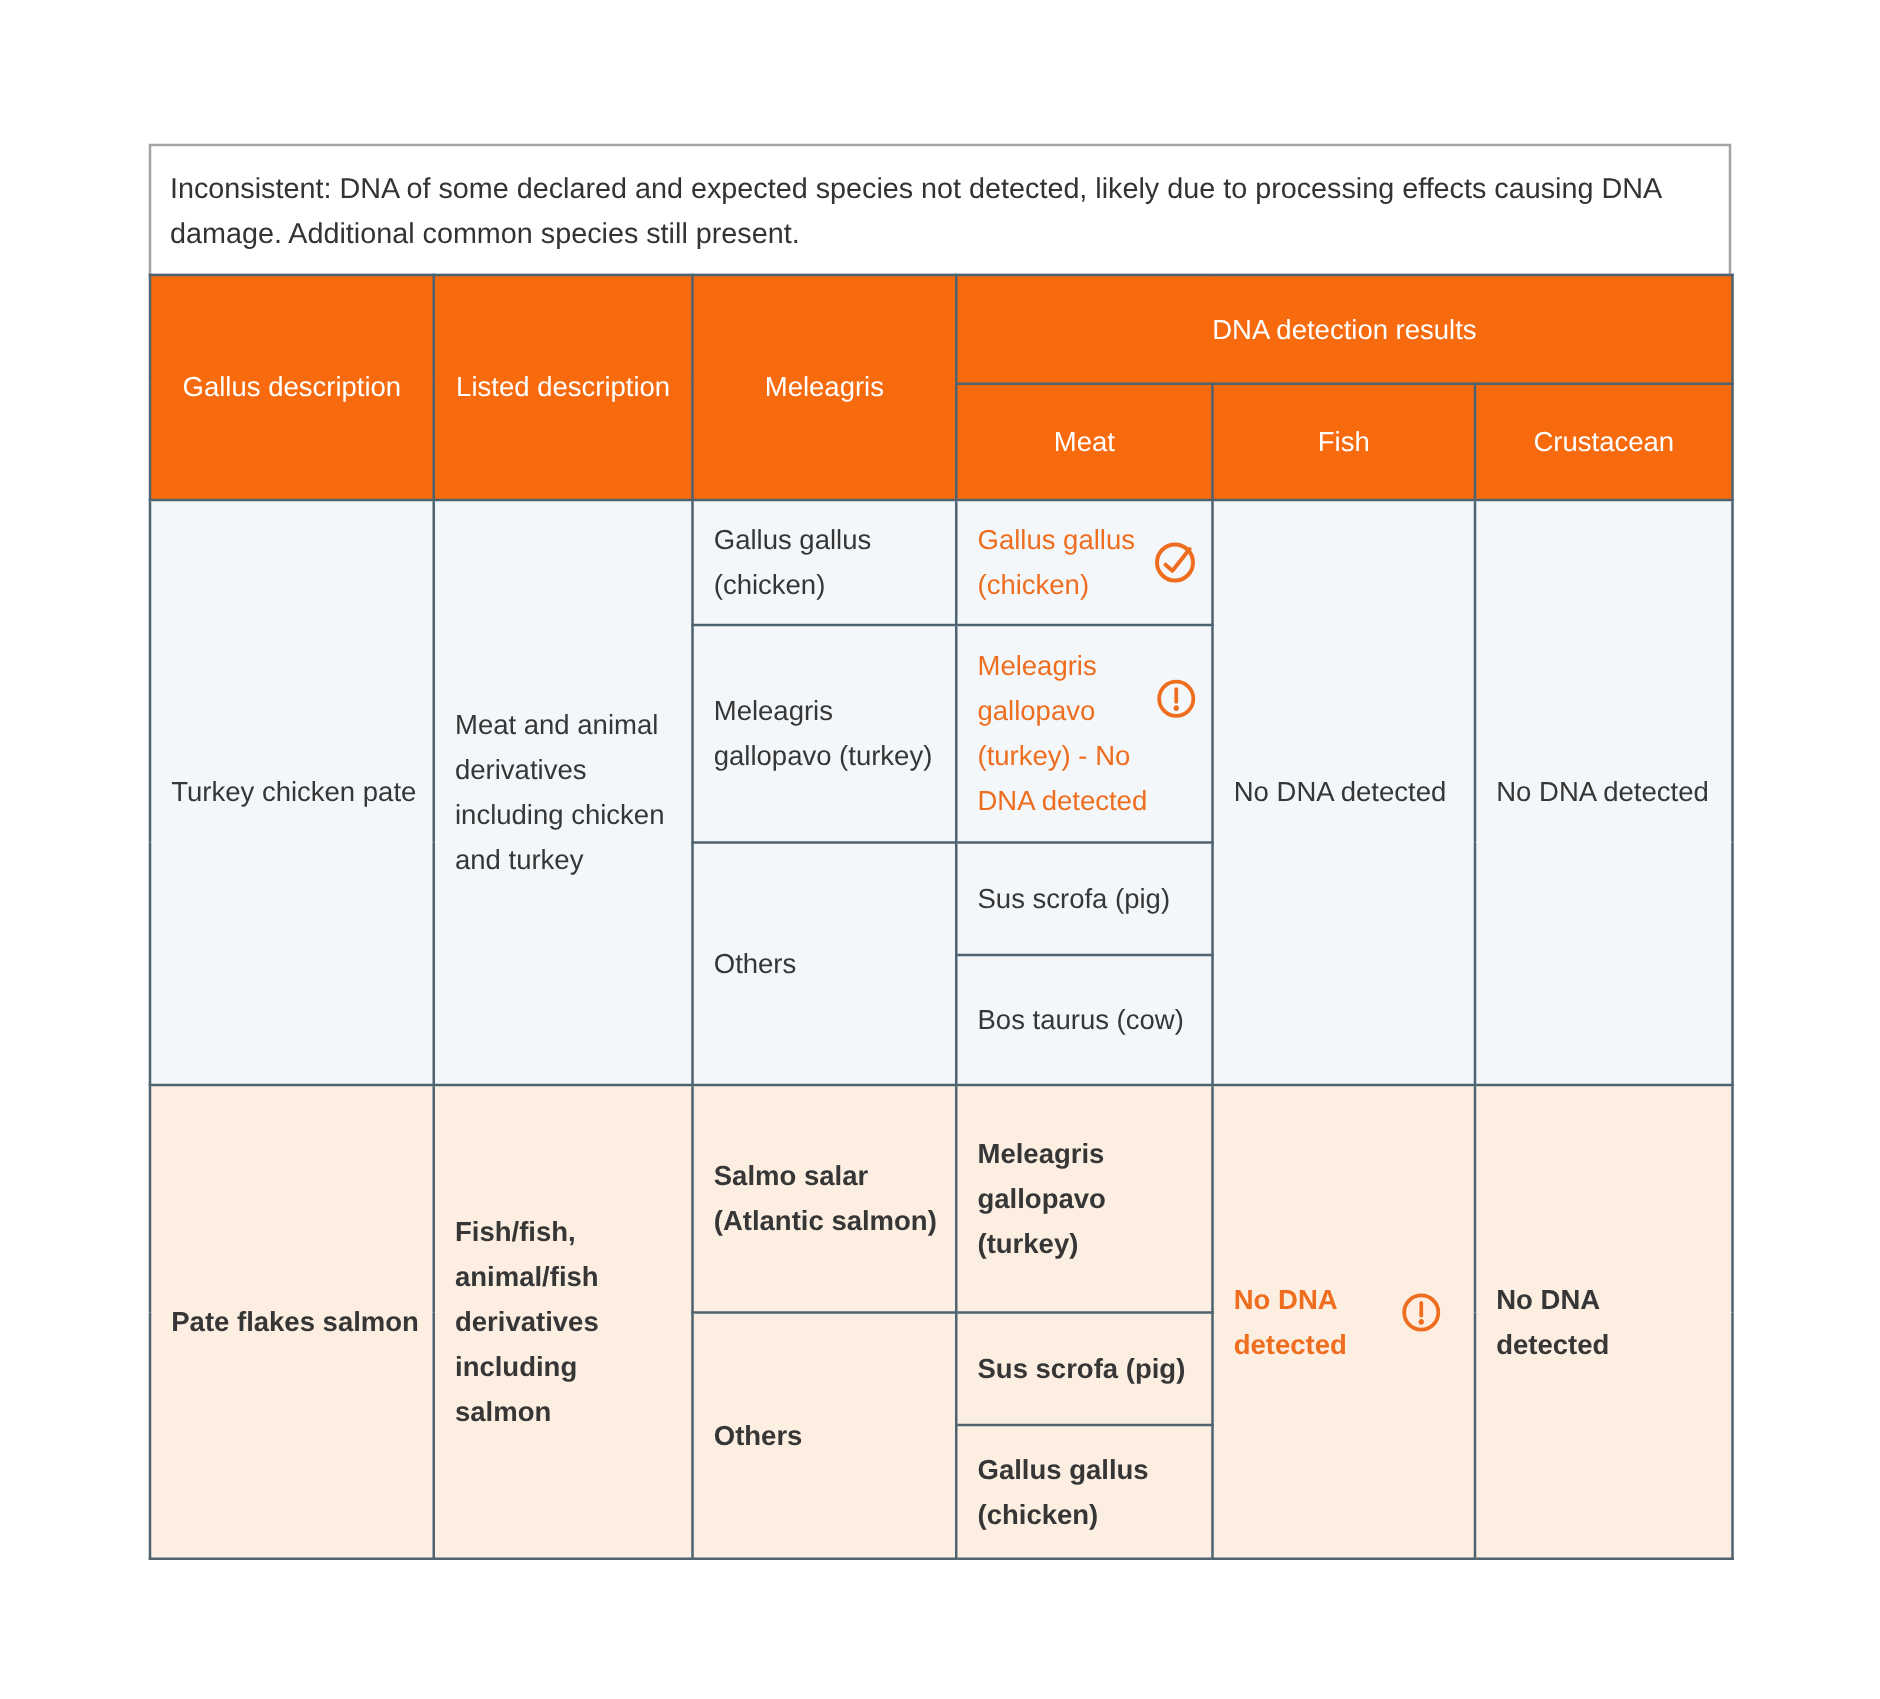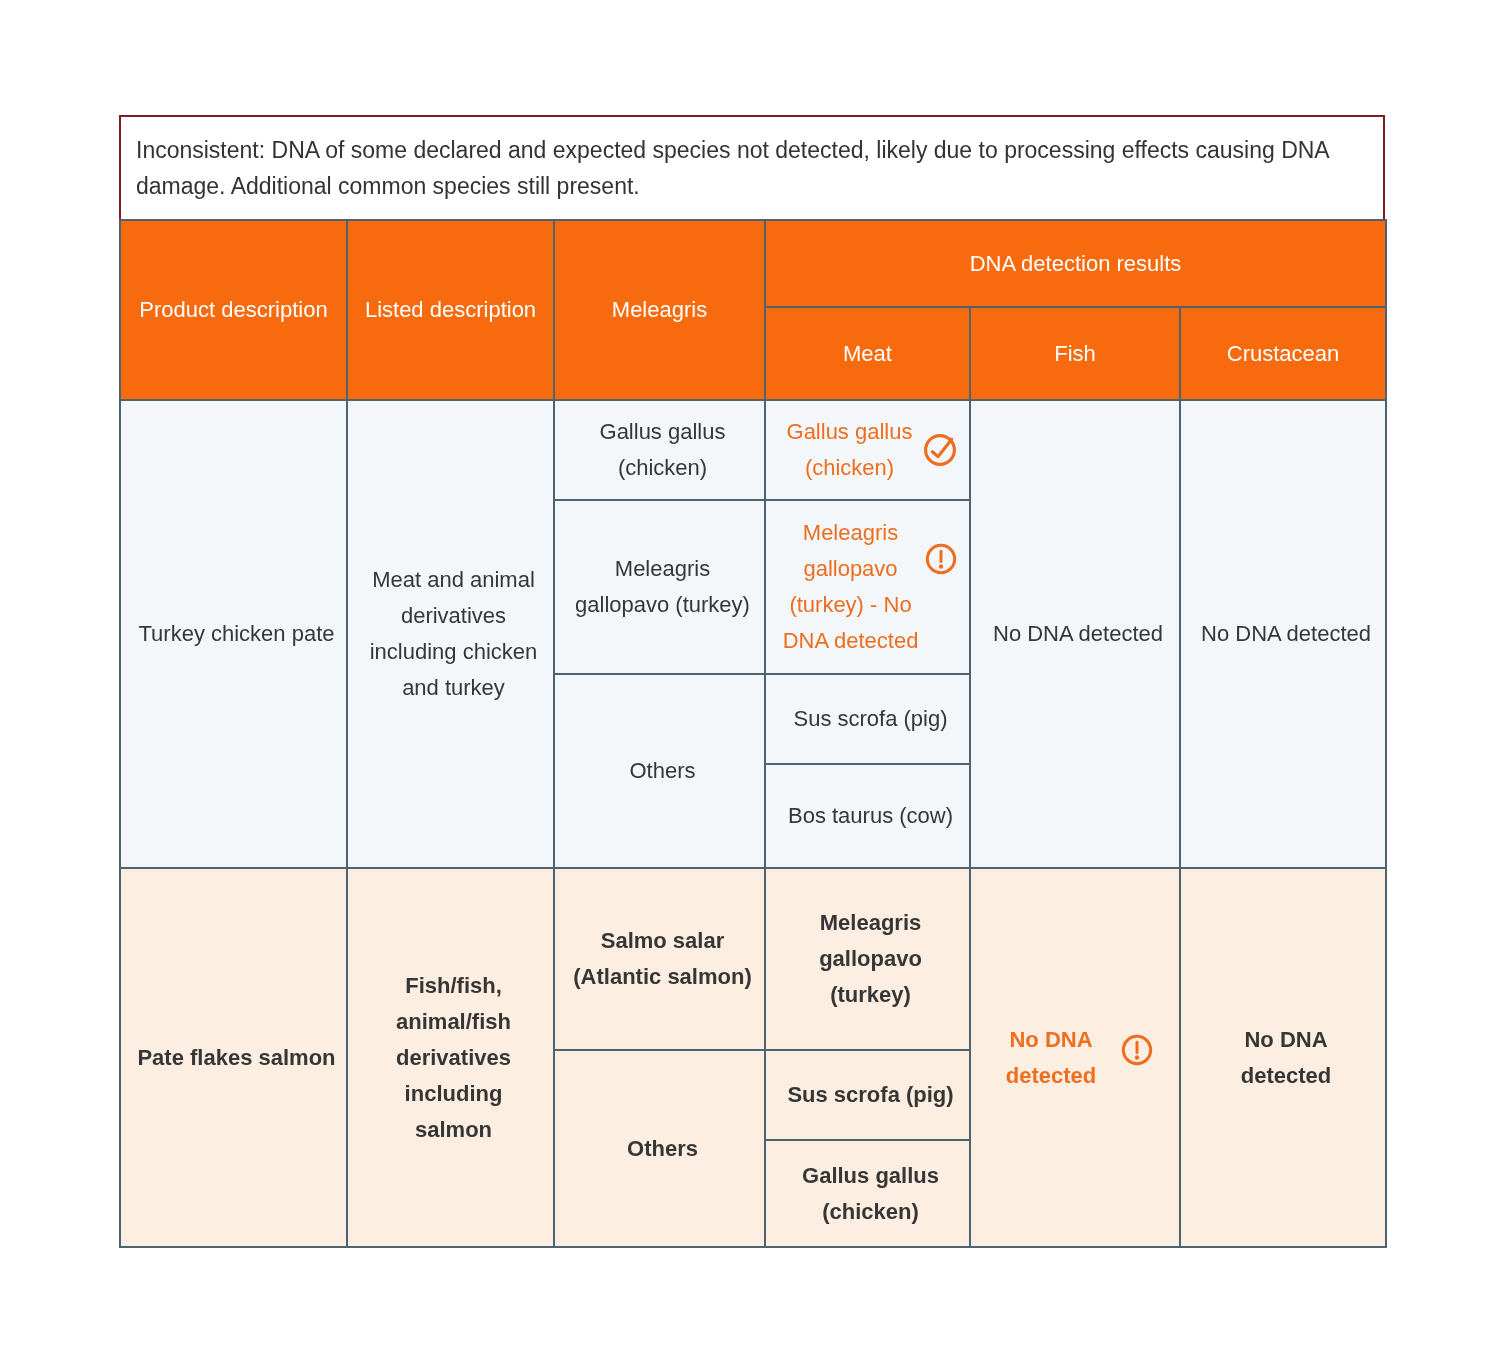--- a/index.html
+++ b/index.html
@@ -15,21 +15,21 @@
     background: #ffffff;
     box-sizing: border-box;
   }
   .content {
     width: 1266px;
     margin: 0 auto;
     padding-top: 115px;
   }
   .caption-box {
     box-sizing: border-box;
-    border: 2px solid #7f1d1d;
+    border: 2px solid #a3a3a3;
     background: #ffffff;
     min-height: 100px;
     padding: 15px 15px 15px 15px;
     font-size: 23px;
     line-height: 36px;
     color: #333333;
   }
   table.results {
     border-collapse: collapse;
     table-layout: fixed;
@@ -48,21 +48,21 @@
     font-size: 22px;
     text-align: center;
     vertical-align: middle;
     padding: 6px 10px;
     line-height: 34px;
   }
   tbody td {
     font-size: 22px;
     line-height: 36px;
     vertical-align: middle;
-    text-align: center;
+    text-align: left;
     padding: 10px 10px 10px 16px;
     color: #363636;
   }
   tr.group-a td { background: #F3F7FA; }
   tr.group-b td { background: #FCEEE1; font-weight: bold; }
   .orange-text { color: #EE6D1E; }
   .cell-flex {
     display: flex;
     align-items: center;
     justify-content: space-between;
@@ -85,21 +85,21 @@
         <col style="width:227px">
         <col style="width:207px">
         <col style="width:211px">
         <col style="width:205px">
         <col style="width:210px">
         <col style="width:206px">
       </colgroup>
 
       <thead>
         <tr style="height:87px">
-          <th rowspan="2">Product description</th>
+          <th rowspan="2">Gallus description</th>
           <th rowspan="2">Listed description</th>
           <th rowspan="2">Meleagris</th>
           <th colspan="3">DNA detection results</th>
         </tr>
         <tr style="height:93px">
           <th>Meat</th>
           <th>Fish</th>
           <th>Crustacean</th>
         </tr>
       </thead>

